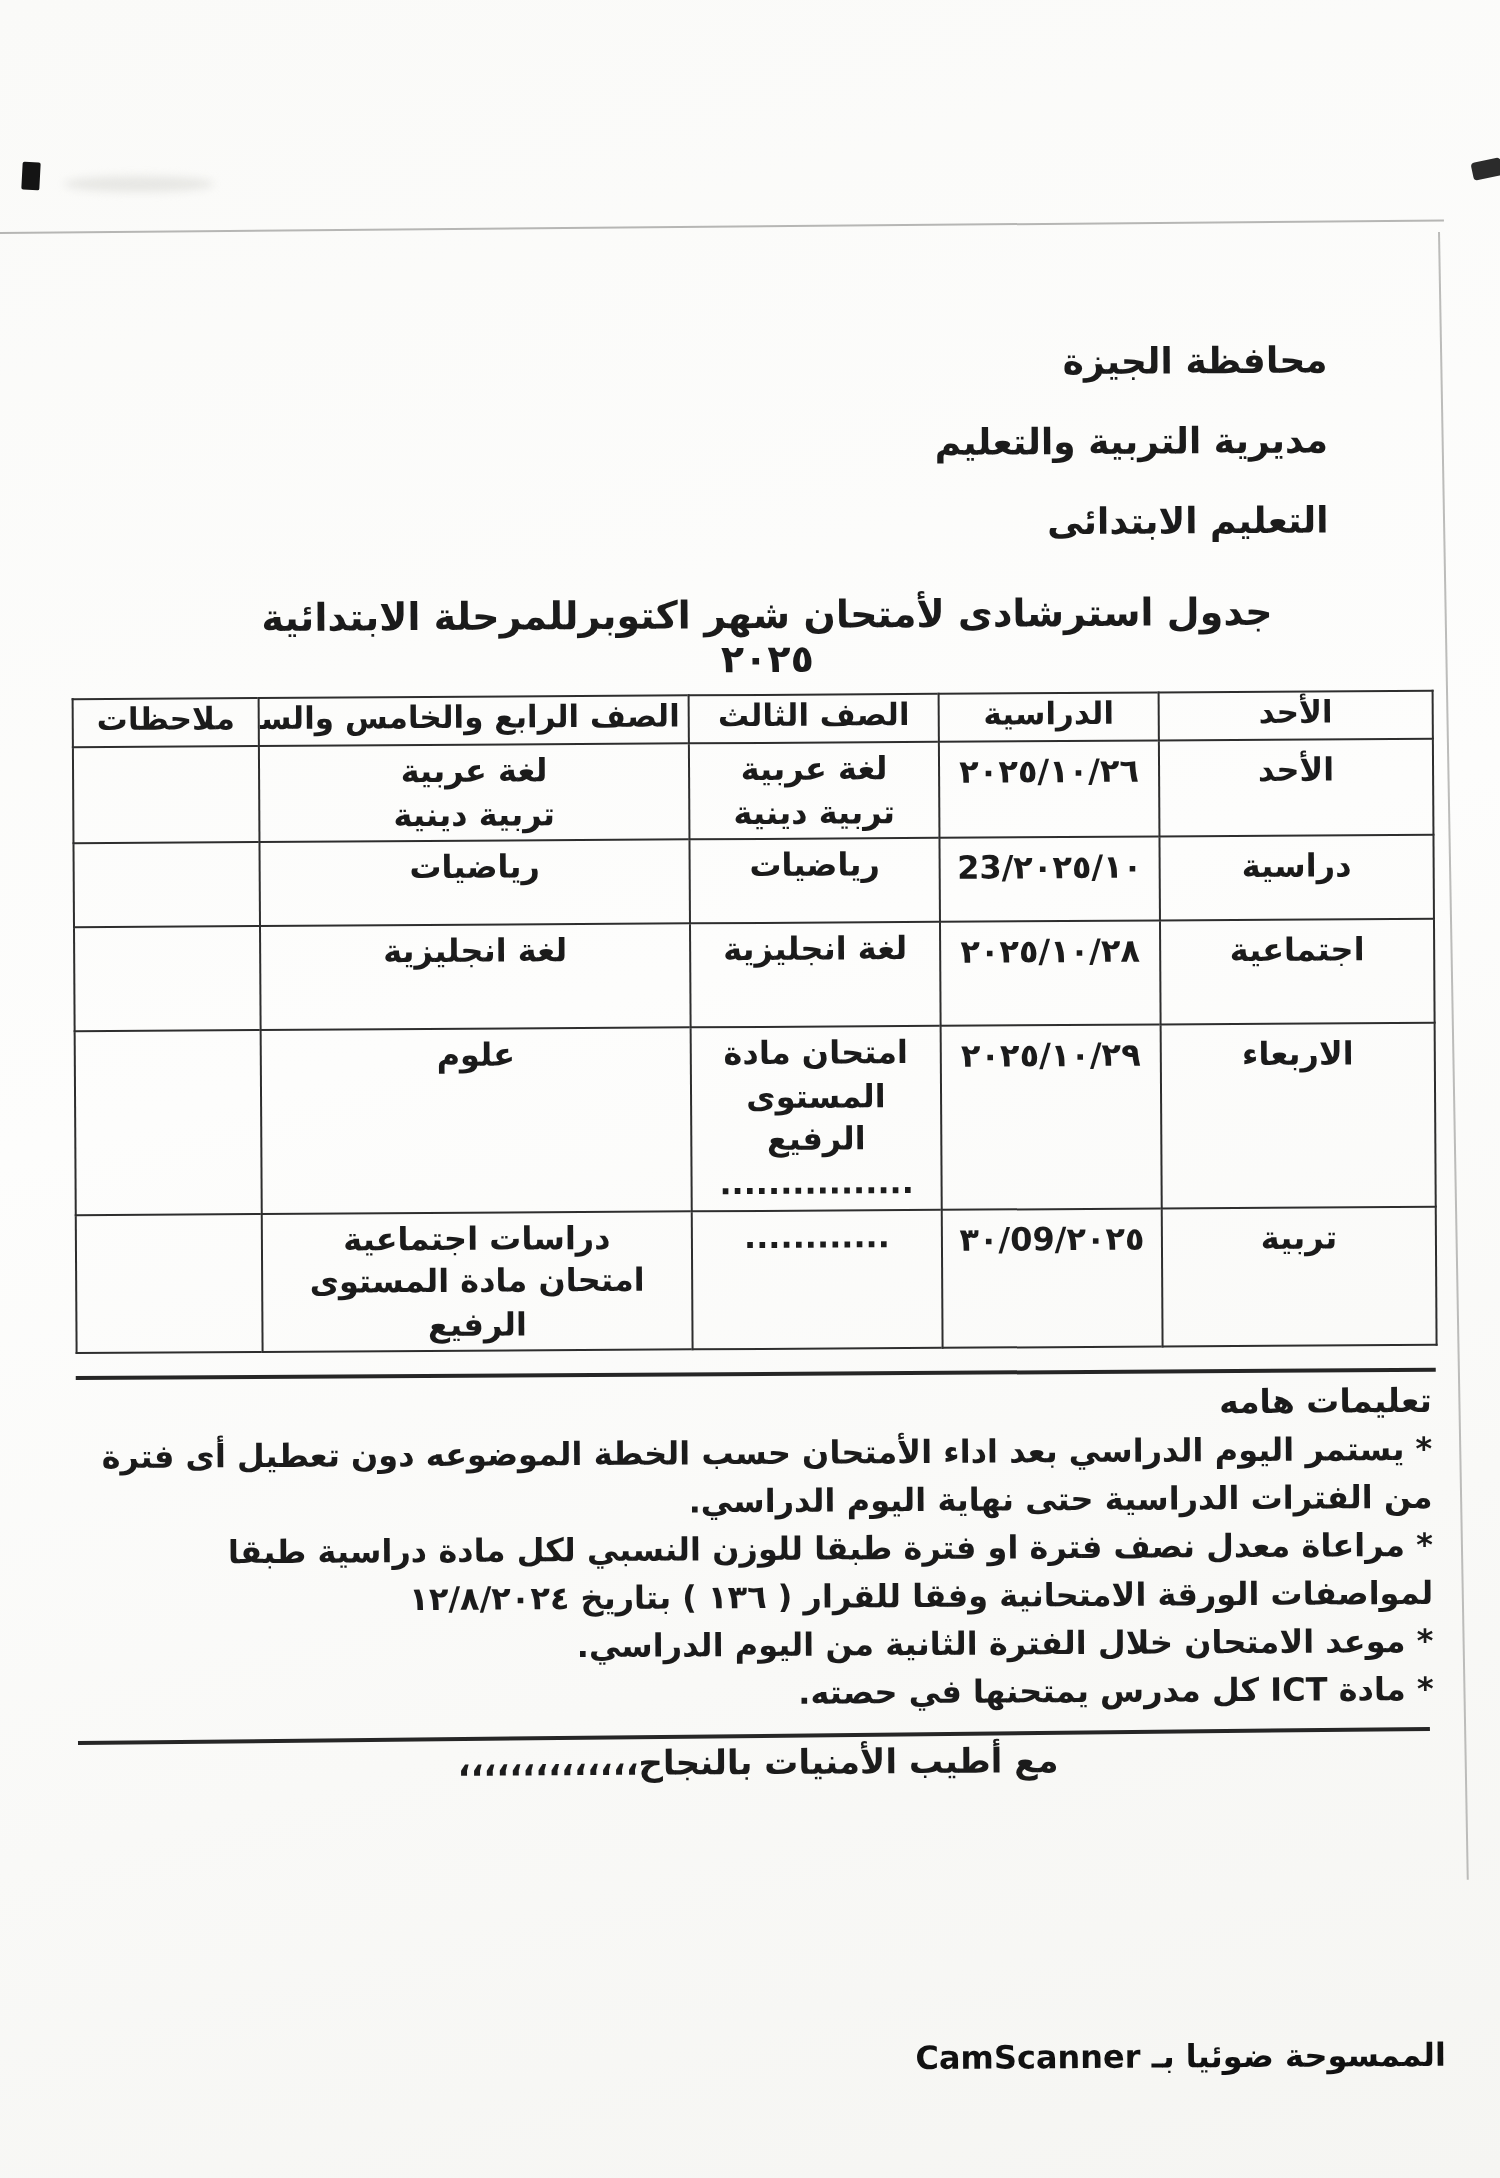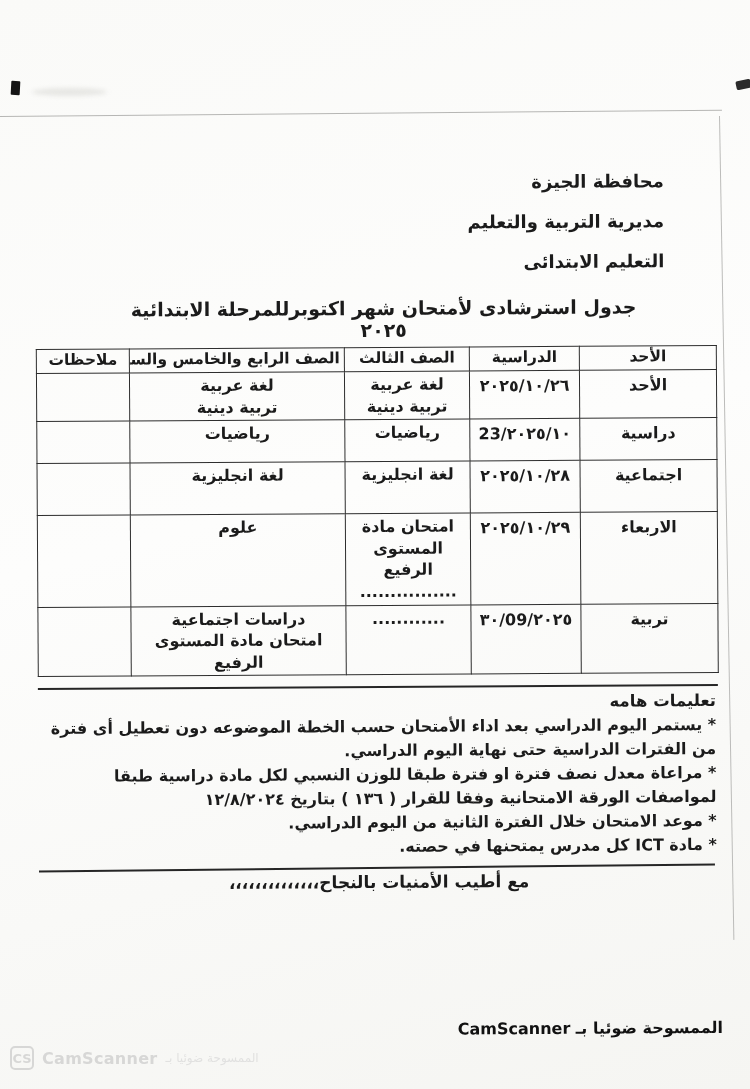--- a/index.html
+++ b/index.html
@@ -168,19 +168,14 @@
     </div>
 
     <div class="rule rule-2"></div>
 
     <div class="closing" dir="rtl">مع أطيب الأمنيات بالنجاح،،،،،،،،،،،،،،</div>
 
     <div class="scan-note" dir="rtl">الممسوحة ضوئيا بـ CamScanner</div>
 
   </div>
 
-  <div class="wm">
-    <span class="wm-logo">CS</span>
-    <span class="wm-brand">CamScanner</span>
-    <span class="wm-ar" dir="rtl">الممسوحة ضوئيا بـ</span>
-  </div>
 
 </div>
 
 </body></html>

